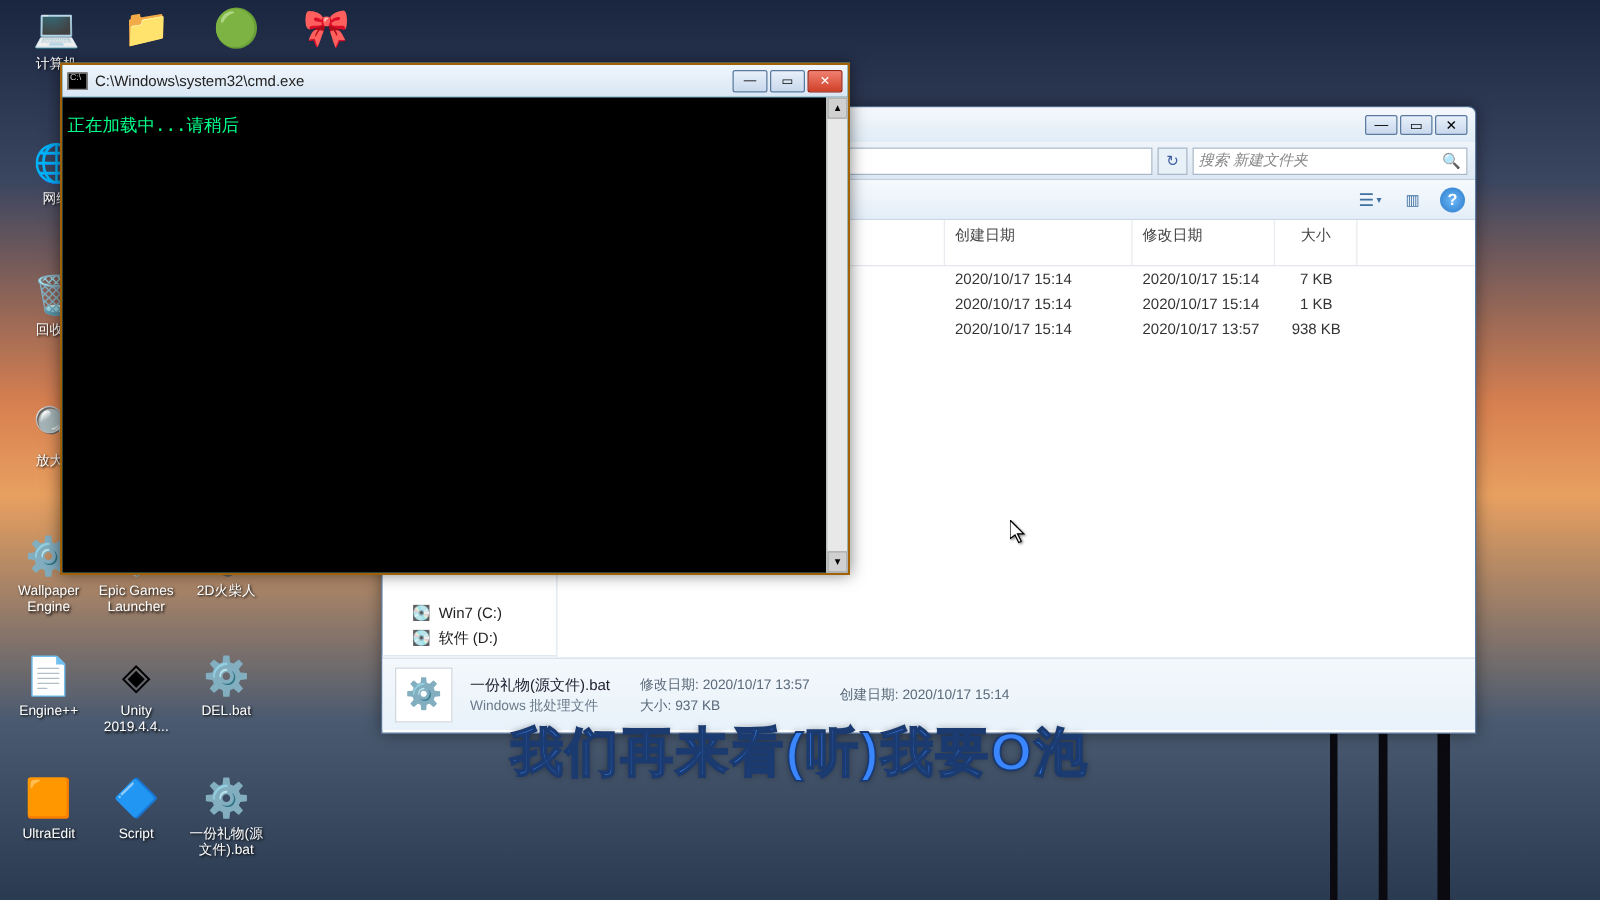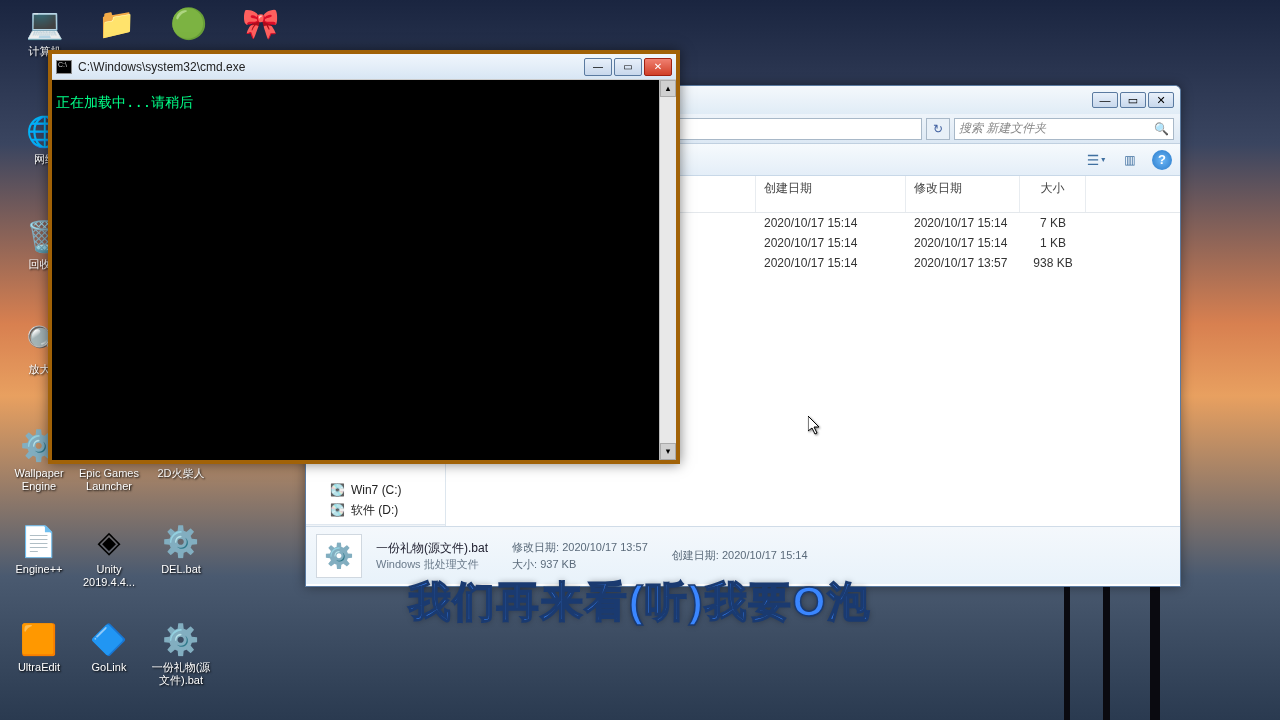--- a/index.html
+++ b/index.html
@@ -9,21 +9,21 @@
 .pole { position:absolute; width:10px; background:#0a0a10; bottom:0; }
 .pole.p1 { right:120px; height:450px; }
 .pole.p2 { right:170px; height:350px; width:7px; }
 .pole.p3 { right:210px; height:520px; width:6px; }
 
 .desktop-icons { position:absolute; top:0; left:0; width:230px; }
 .dicon { width:70px; display:flex; flex-direction:column; align-items:center; position:absolute; cursor:pointer; }
 .dicon .dimg { width:42px; height:42px; display:flex; align-items:center; justify-content:center; font-size:30px; }
 .dicon .dlabel { color:#fff; font-size:11px; text-align:center; text-shadow:1px 1px 2px #000; padding:1px 2px; line-height:1.2; }
 
-.cmd-window { position:absolute; left:48px; top:50px; width:632px; border:4px solid #a16207; background:#0ea5e9;
+.cmd-window { position:absolute; left:48px; top:50px; width:632px; border:2px solid #a16207; background:#0ea5e9;
   box-shadow:0 0 12px rgba(0,0,0,0.5); }
 .cmd-title { height:26px; display:flex; align-items:center; background:linear-gradient(180deg,#f0f6fc 0%,#d8e6f4 100%);
   border-bottom:1px solid #ccc; padding:0 4px; }
 .cmd-title .cmd-icon { width:16px; height:14px; background:#000; margin-right:6px; display:inline-block; border:1px solid #888; position:relative; }
 .cmd-title .cmd-icon::after{content:"C:\\"; color:#ccc; font-size:7px; position:absolute; left:1px; top:0;}
 .cmd-title .title-text { flex:1; font-size:12px; color:#222; }
 .winbtns { display:flex; gap:2px; }
 .winbtn { width:28px; height:18px; border:1px solid #5a7aa0; background:linear-gradient(#e8f0fa,#c8d8ec);
   font-size:10px; display:flex; align-items:center; justify-content:center; border-radius:2px; cursor:pointer; }
 .winbtn.close { background:linear-gradient(#f08070,#d04028); color:#fff; border-color:#a02010; }
@@ -138,21 +138,21 @@
     <div class="dicon" style="left: 146px; top: 520px;">
       <div class="dimg">⚙️</div>
       <div class="dlabel">DEL.bat</div>
     </div>
     <div class="dicon" style="left: 4px; top: 618px;">
       <div class="dimg">🟧</div>
       <div class="dlabel">UltraEdit</div>
     </div>
     <div class="dicon" style="left: 74px; top: 618px;">
       <div class="dimg">🔷</div>
-      <div class="dlabel">GoLink</div>
+      <div class="dlabel">Script</div>
     </div>
     <div class="dicon" style="left: 146px; top: 618px;">
       <div class="dimg">⚙️</div>
       <div class="dlabel">一份礼物(源文件).bat</div>
     </div>
   </div>
 
 <div class="explorer">
   <div class="exp-titlebar">
     <div class="winbtns">

